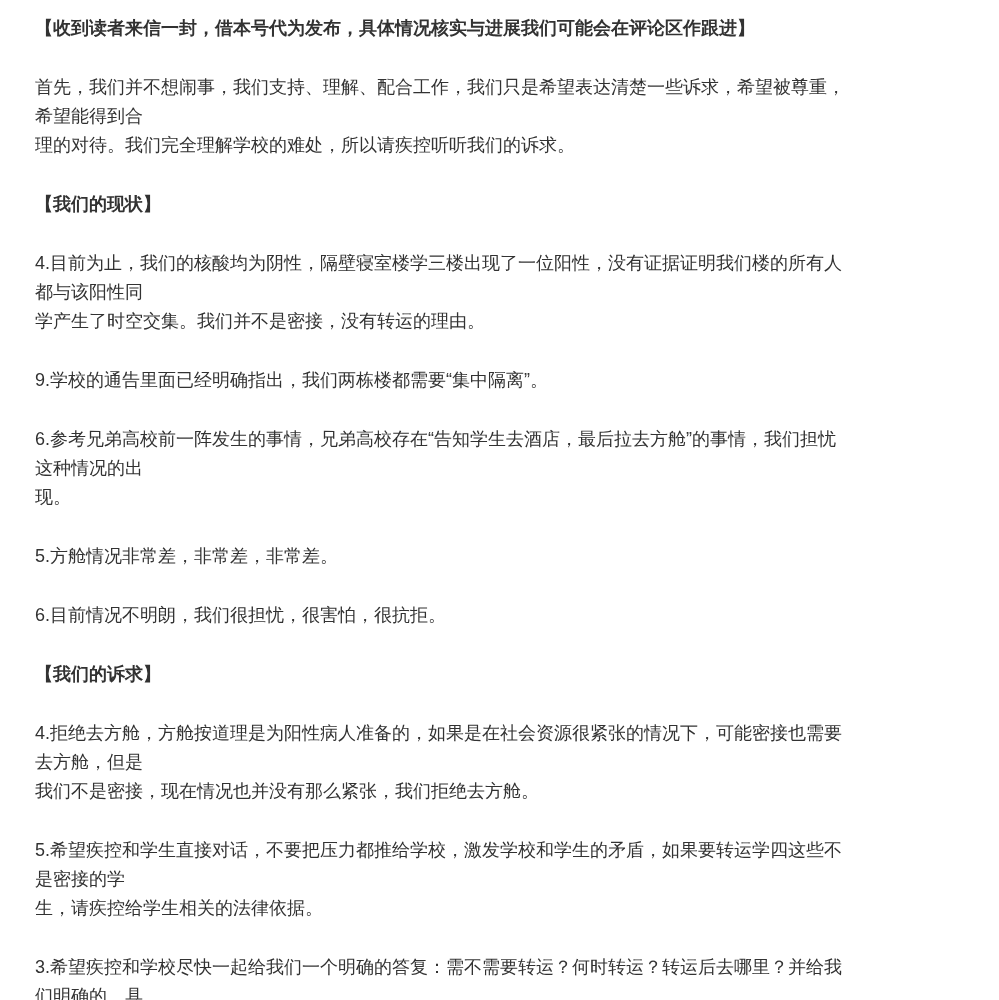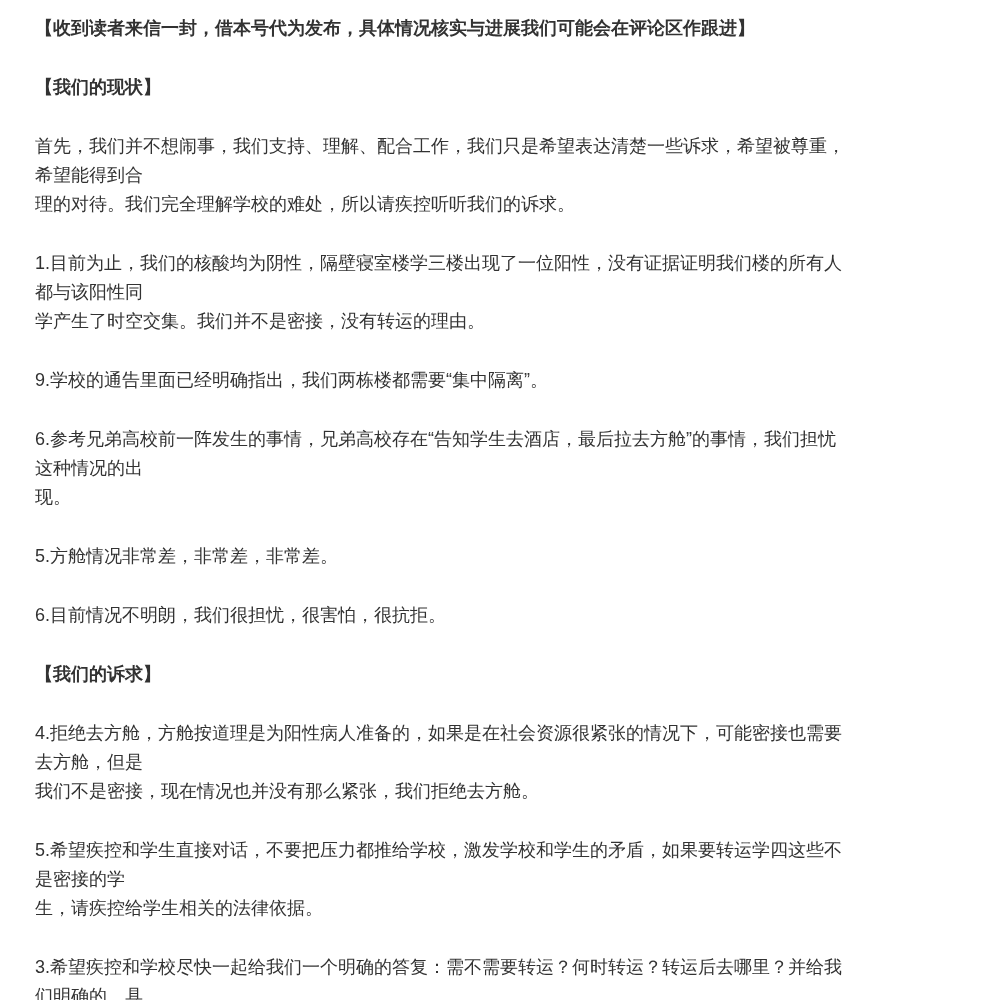--- a/index.html
+++ b/index.html
@@ -31,26 +31,26 @@
     font-weight: 700;
   }
 </style>
 </head>
 <body>
 
 <div class="doc">
 
   <div class="block bold">【收到读者来信一封，借本号代为发布，具体情况核实与进展我们可能会在评论区作跟进】</div>
 
-  <div class="block bold">【我们的现状】</div>
-
   <div class="block">首先，我们并不想闹事，我们支持、理解、配合工作，我们只是希望表达清楚一些诉求，希望被尊重，希望能得到合
 理的对待。我们完全理解学校的难处，所以请疾控听听我们的诉求。</div>
 
-  <div class="block">1.目前为止，我们的核酸均为阴性，隔壁寝室楼学三楼出现了一位阳性，没有证据证明我们楼的所有人都与该阳性同
+  <div class="block bold">【我们的现状】</div>
+
+  <div class="block">4.目前为止，我们的核酸均为阴性，隔壁寝室楼学三楼出现了一位阳性，没有证据证明我们楼的所有人都与该阳性同
 学产生了时空交集。我们并不是密接，没有转运的理由。</div>
 
   <div class="block">9.学校的通告里面已经明确指出，我们两栋楼都需要“集中隔离”。</div>
 
 
   <div class="block">6.参考兄弟高校前一阵发生的事情，兄弟高校存在“告知学生去酒店，最后拉去方舱”的事情，我们担忧这种情况的出
 现。</div>
 
   <div class="block">5.方舱情况非常差，非常差，非常差。</div>
 

